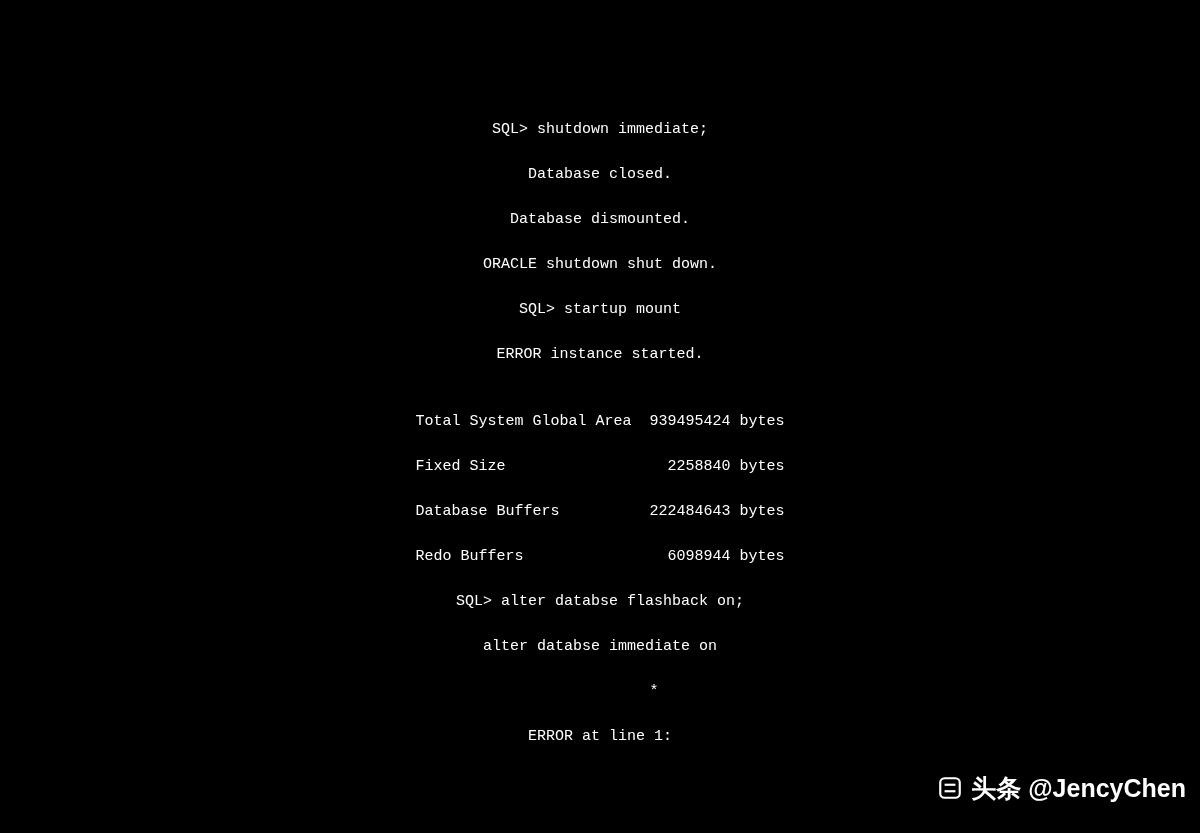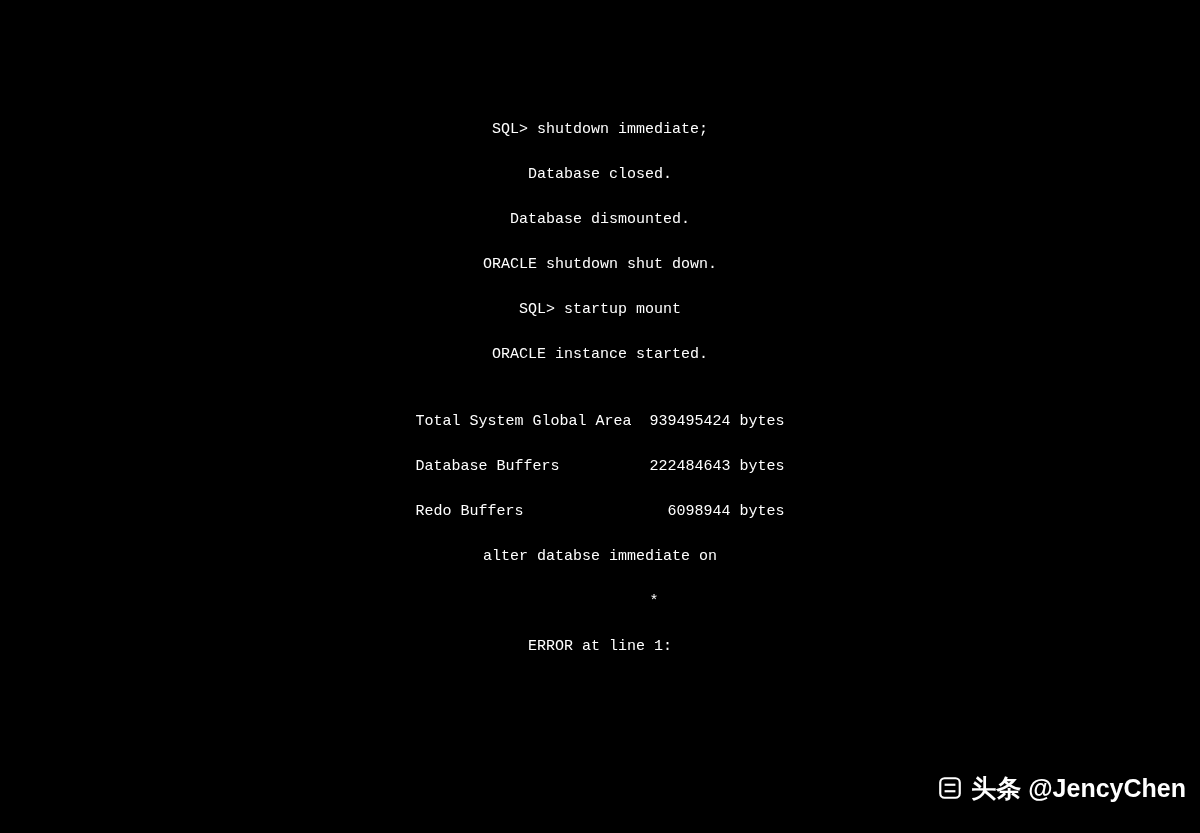--- a/index.html
+++ b/index.html
@@ -44,25 +44,27 @@
 <body>
 
 
 
 <div class="terminal">
 <span class="line">SQL&gt; shutdown immediate;</span>
 <span class="line">Database closed.</span>
 <span class="line">Database dismounted.</span>
 <span class="line">ORACLE shutdown shut down.</span>
 <span class="line">SQL&gt; startup mount</span>
-<span class="line">ORACLE instance started.</span>
+<span class="line">ERROR instance started.</span>
 <span class="line"></span>
 <span class="line">Total System Global Area  939495424 bytes</span>
+<span class="line">Fixed Size                  2258840 bytes</span>
 <span class="line">Database Buffers          222484643 bytes</span>
 <span class="line">Redo Buffers                6098944 bytes</span>
+<span class="line">SQL&gt; alter databse flashback on;</span>
 <span class="line">alter databse immediate on</span>
 <span class="line">            *</span>
 <span class="line">ERROR at line 1:</span>
 
 <span class="line"></span>
 <span class="line"></span>
 
 <span class="line"></span>
 
 <span class="line"></span>

